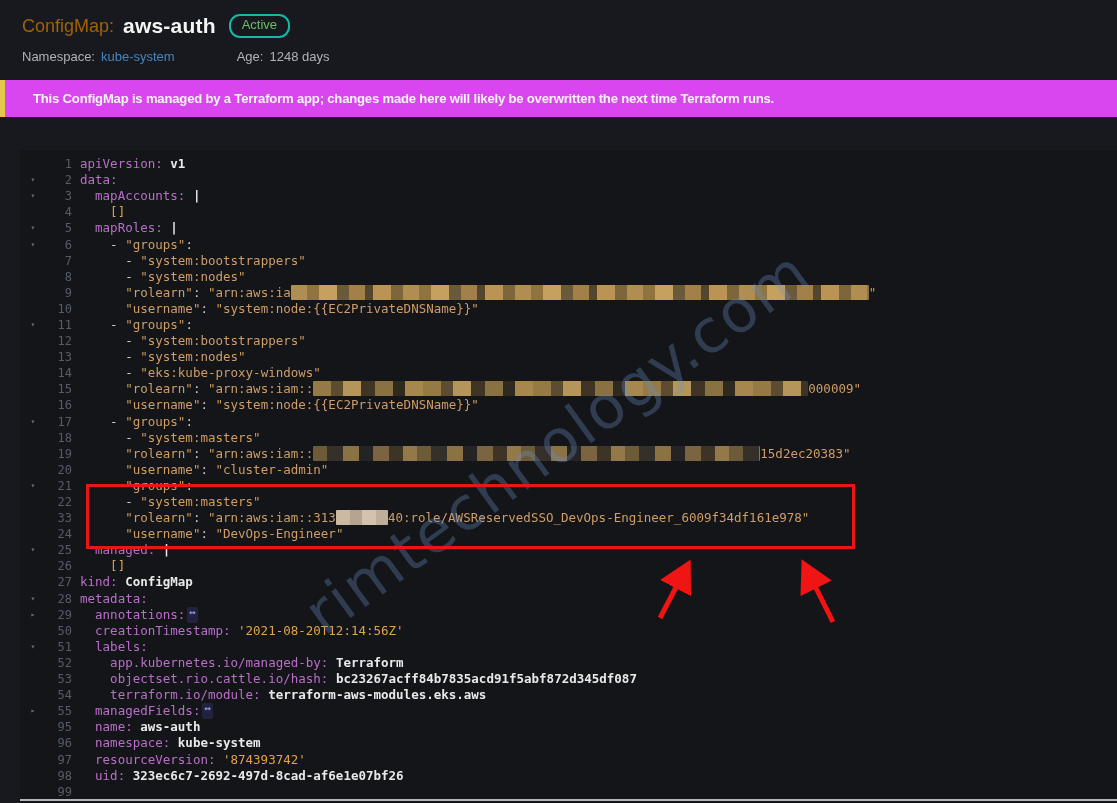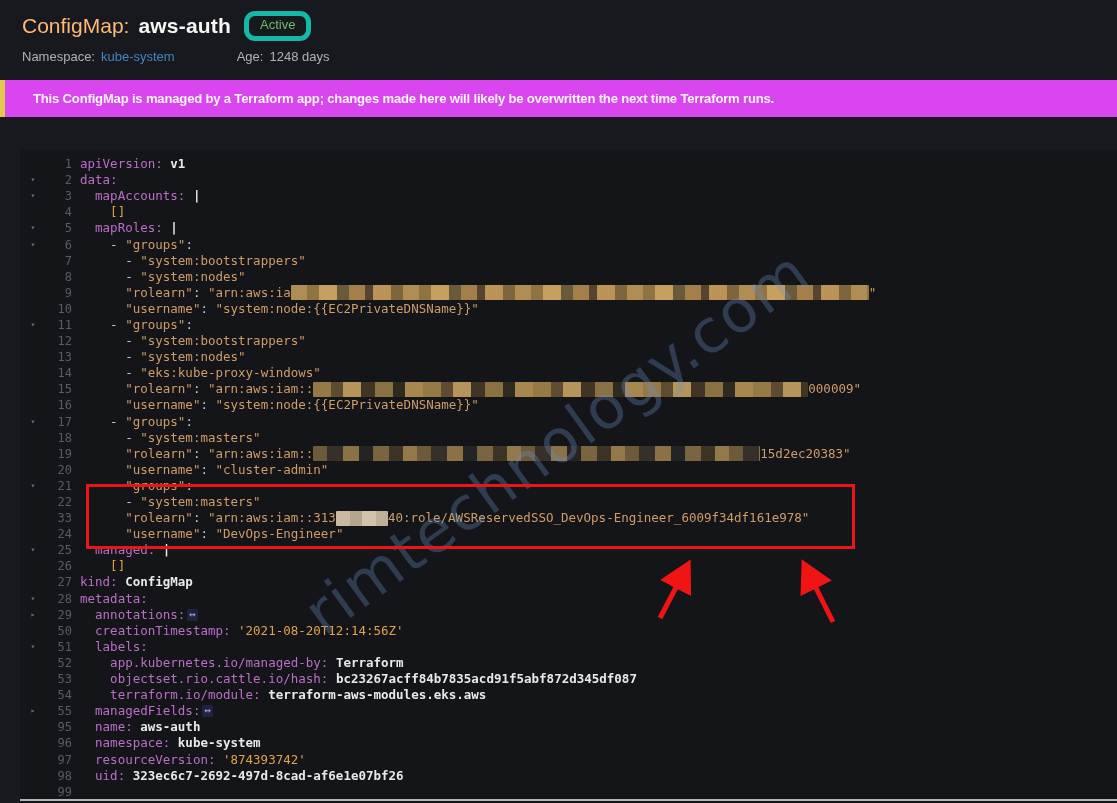--- a/index.html
+++ b/index.html
@@ -6,24 +6,24 @@
   html,body { width:1117px; height:803px; overflow:hidden; }
   body {
     background:#17191e;
     font-family:"Liberation Sans", sans-serif;
     position:relative;
   }
 
   
   .hdr { padding:10px 0 0 22px; }
   .hdr-title-row { display:flex; align-items:center; gap:9px; height:32px; }
-  .res-type { color:#fdba74; font-size:21px; font-weight:400; }
+  .res-type { color:#a16207; font-size:18px; font-weight:400; }
   .res-name { color:#f5f5f5; font-size:21px; font-weight:700; letter-spacing:.2px; }
   .badge {
-    margin-left:4px; color:#6cbd68; border:5px solid #14b8a6; border-radius:11px;
+    margin-left:4px; color:#6cbd68; border:2px solid #14b8a6; border-radius:11px;
     font-size:13px; padding:1px 11px 3px 11px; line-height:16px;
   }
   .hdr-sub-row { display:flex; align-items:center; gap:6px; margin-top:5px; font-size:13px; height:18px; }
   .sub-label { color:#aeb2b8; }
   .sub-link { color:#4585bd; cursor:pointer; }
   .sub-gap { width:50px; }
 
   
   .warn {
     position:absolute; left:0; top:80px; width:1117px; height:37px;
@@ -38,21 +38,21 @@
   
   .editor {
     position:absolute; left:20px; top:150px; width:1097px; height:653px;
     background:#131519; overflow:hidden;
     font-family:"DejaVu Sans Mono", monospace; font-size:12.5px;
   }
   .rows { position:relative; padding-top:6px; z-index:2; }
   .row { display:flex; height:16.1px; line-height:16px; white-space:pre; align-items:center; }
   .fold { width:26px; text-align:center; color:#6a6f78; font-size:8px; flex:none; cursor:pointer; }
   .lnum { width:26px; text-align:right; color:#565d68; font-size:12px; flex:none; padding-right:0; }
-  .code { padding-left:8px; display:flex; align-items:center; }
+  .code { padding-left:8px; display:flex; }
   .seg-key   { color:#bb6ec9; }
   .seg-str   { color:#cf9d67; }
   .seg-dim   { color:#c9cdd3; }
   .seg-plain { color:#e9e9e9; font-weight:700; }
   .seg-orange{ color:#e2a348; }
   .pill {
     color:#9b9bff; background:rgba(110,110,255,.16); border-radius:2px;
     font-size:11px; line-height:12px; padding:0 2px; margin-left:2px; cursor:pointer;
   }
   .blur { display:inline-block; height:15px; vertical-align:middle; border-radius:1px; }

